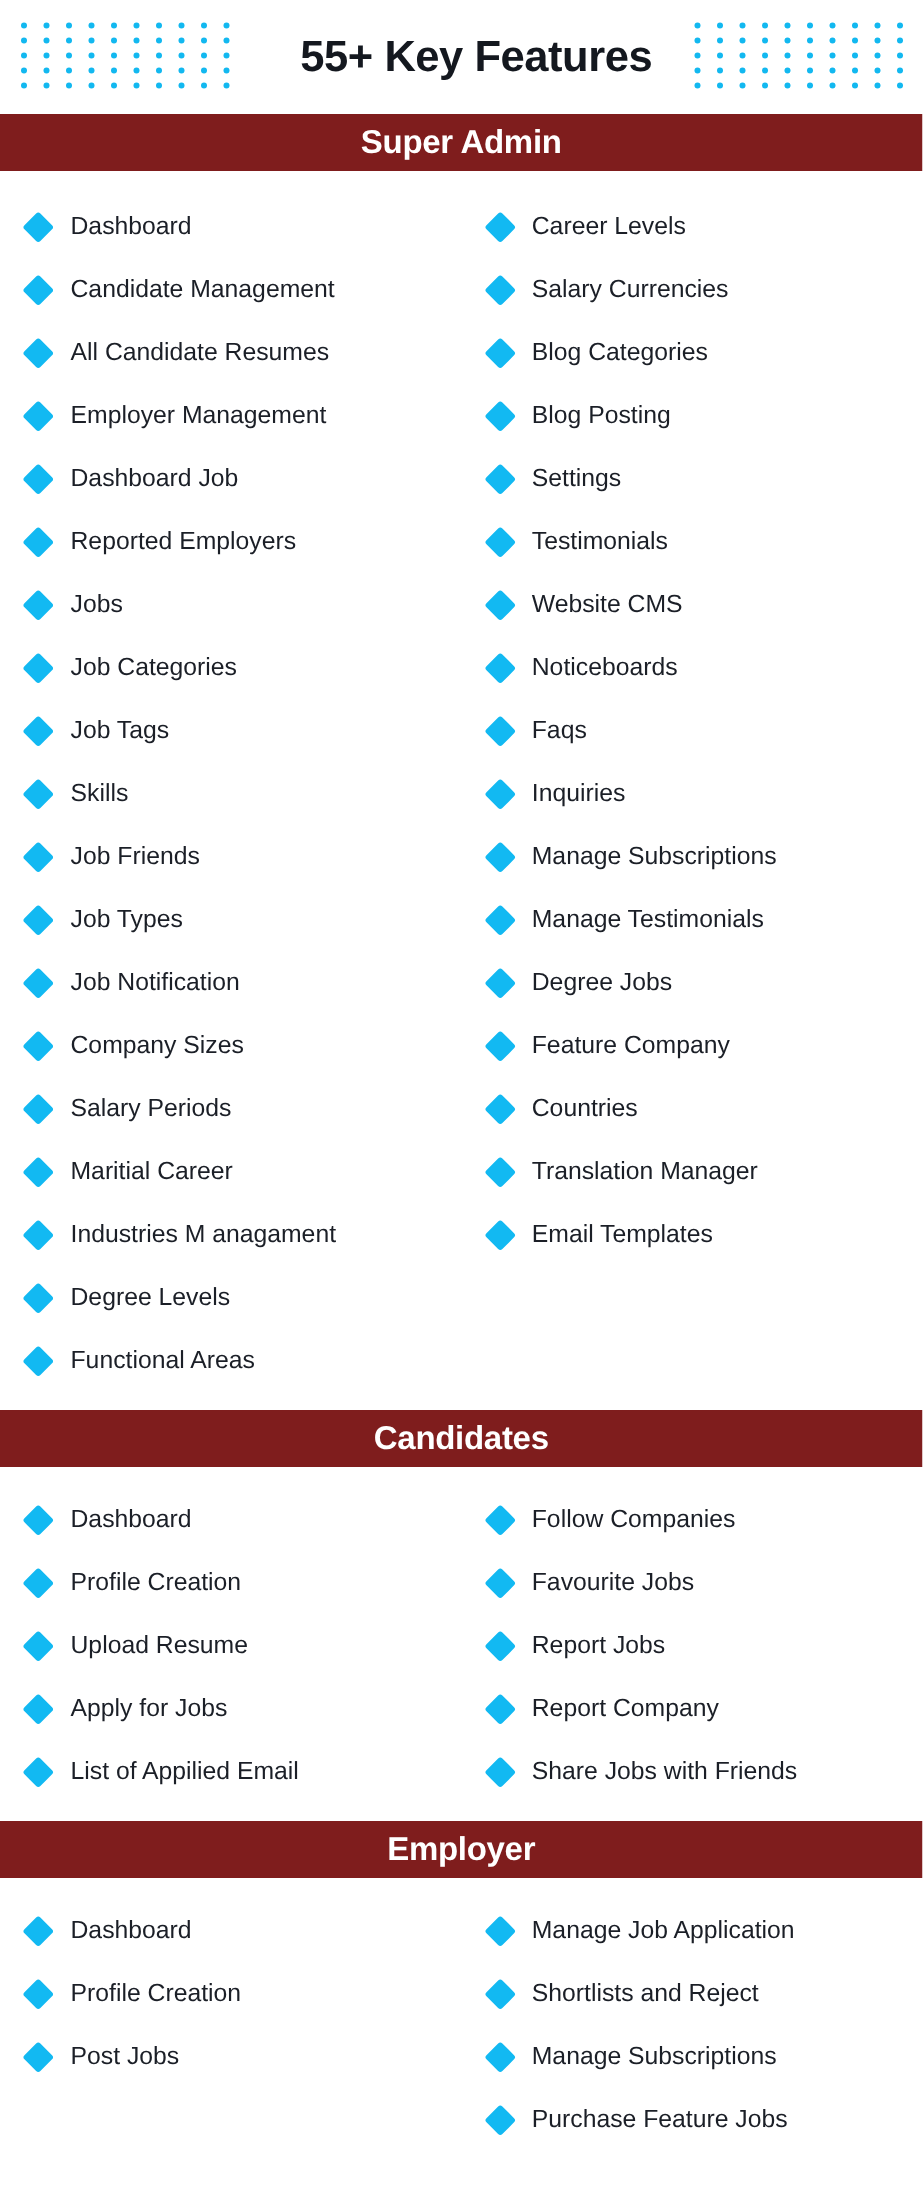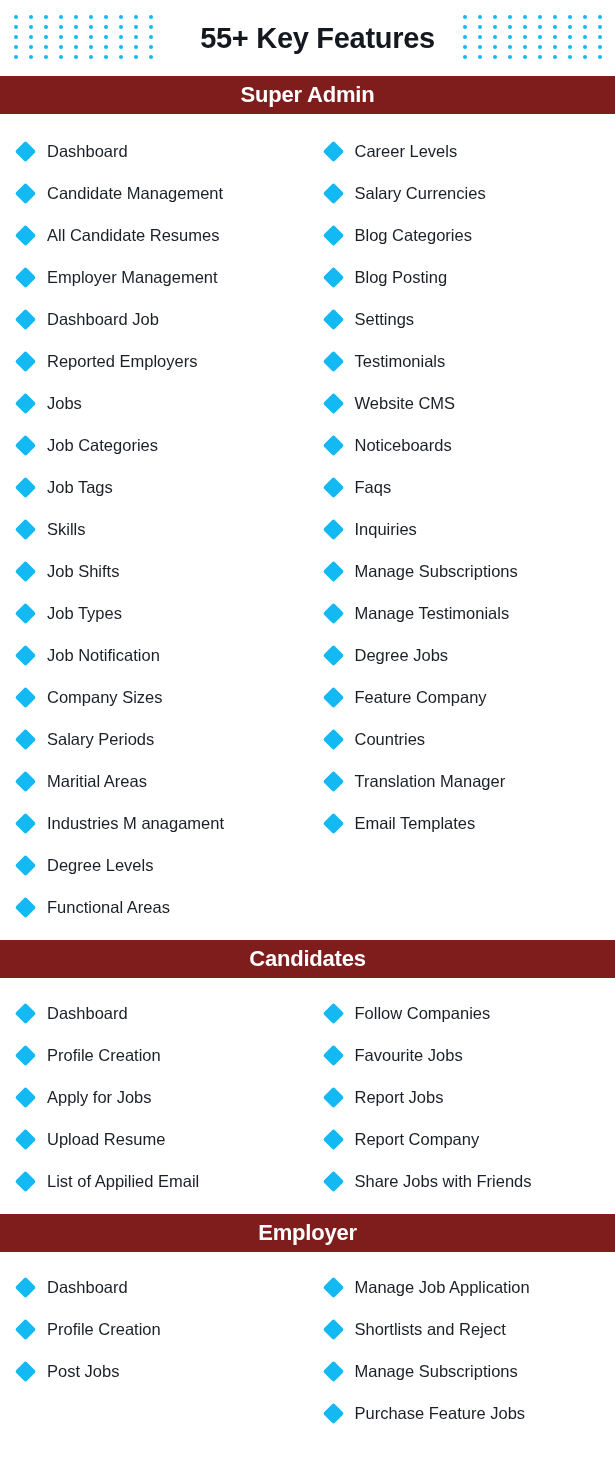--- a/index.html
+++ b/index.html
@@ -257,41 +257,41 @@
       <div class="feature-item">
         <span class="diamond"></span>
         <span class="feature-label">Job Tags</span>
       </div>
       <div class="feature-item">
         <span class="diamond"></span>
         <span class="feature-label">Skills</span>
       </div>
       <div class="feature-item">
         <span class="diamond"></span>
-        <span class="feature-label">Job Shifts</span>
+        <span class="feature-label">Job Friends</span>
       </div>
       <div class="feature-item">
         <span class="diamond"></span>
         <span class="feature-label">Job Types</span>
       </div>
       <div class="feature-item">
         <span class="diamond"></span>
         <span class="feature-label">Job Notification</span>
       </div>
       <div class="feature-item">
         <span class="diamond"></span>
         <span class="feature-label">Company Sizes</span>
       </div>
       <div class="feature-item">
         <span class="diamond"></span>
         <span class="feature-label">Salary Periods</span>
       </div>
       <div class="feature-item">
         <span class="diamond"></span>
-        <span class="feature-label">Maritial Areas</span>
+        <span class="feature-label">Maritial Career</span>
       </div>
       <div class="feature-item">
         <span class="diamond"></span>
         <span class="feature-label">Industries M anagament</span>
       </div>
       <div class="feature-item">
         <span class="diamond"></span>
         <span class="feature-label">Degree Levels</span>
       </div>
       <div class="feature-item">
@@ -381,25 +381,25 @@
       <div class="feature-item">
         <span class="diamond"></span>
         <span class="feature-label">Dashboard</span>
       </div>
       <div class="feature-item">
         <span class="diamond"></span>
         <span class="feature-label">Profile Creation</span>
       </div>
       <div class="feature-item">
         <span class="diamond"></span>
+        <span class="feature-label">Upload Resume</span>
+      </div>
+      <div class="feature-item">
+        <span class="diamond"></span>
         <span class="feature-label">Apply for Jobs</span>
-      </div>
-      <div class="feature-item">
-        <span class="diamond"></span>
-        <span class="feature-label">Upload Resume</span>
       </div>
       <div class="feature-item">
         <span class="diamond"></span>
         <span class="feature-label">List of Appilied Email</span>
       </div>
     </div>
     <div class="col right">
       <div class="feature-item">
         <span class="diamond"></span>
         <span class="feature-label">Follow Companies</span>

